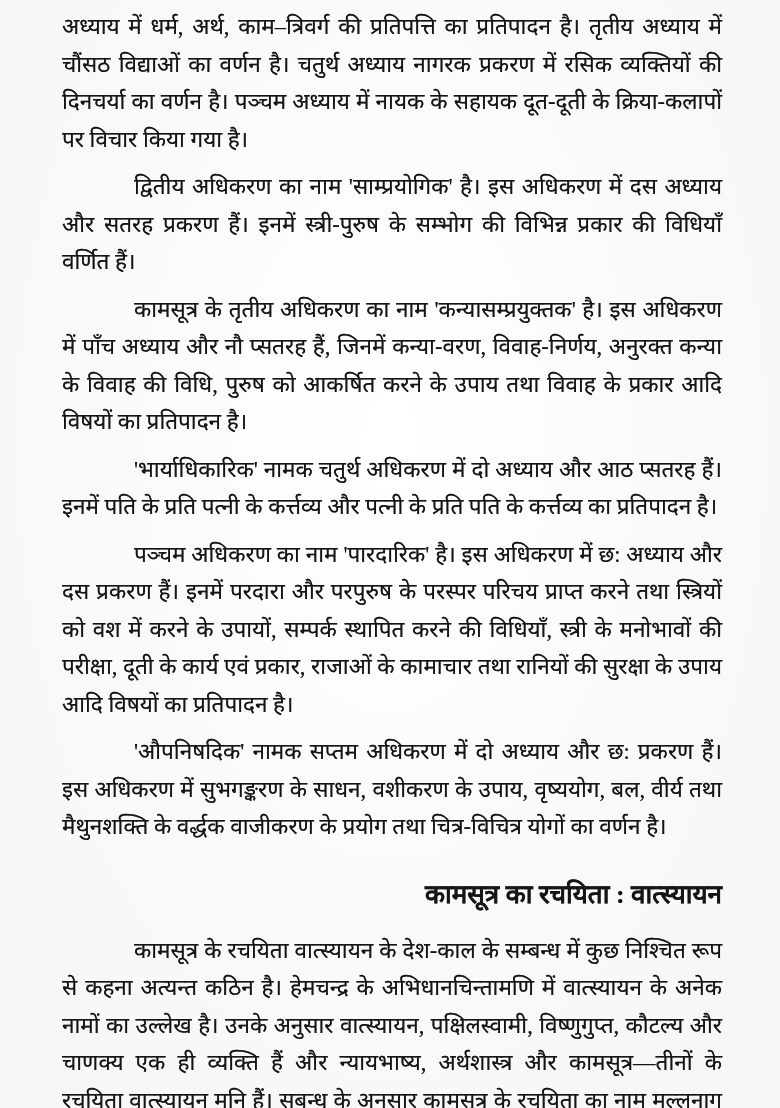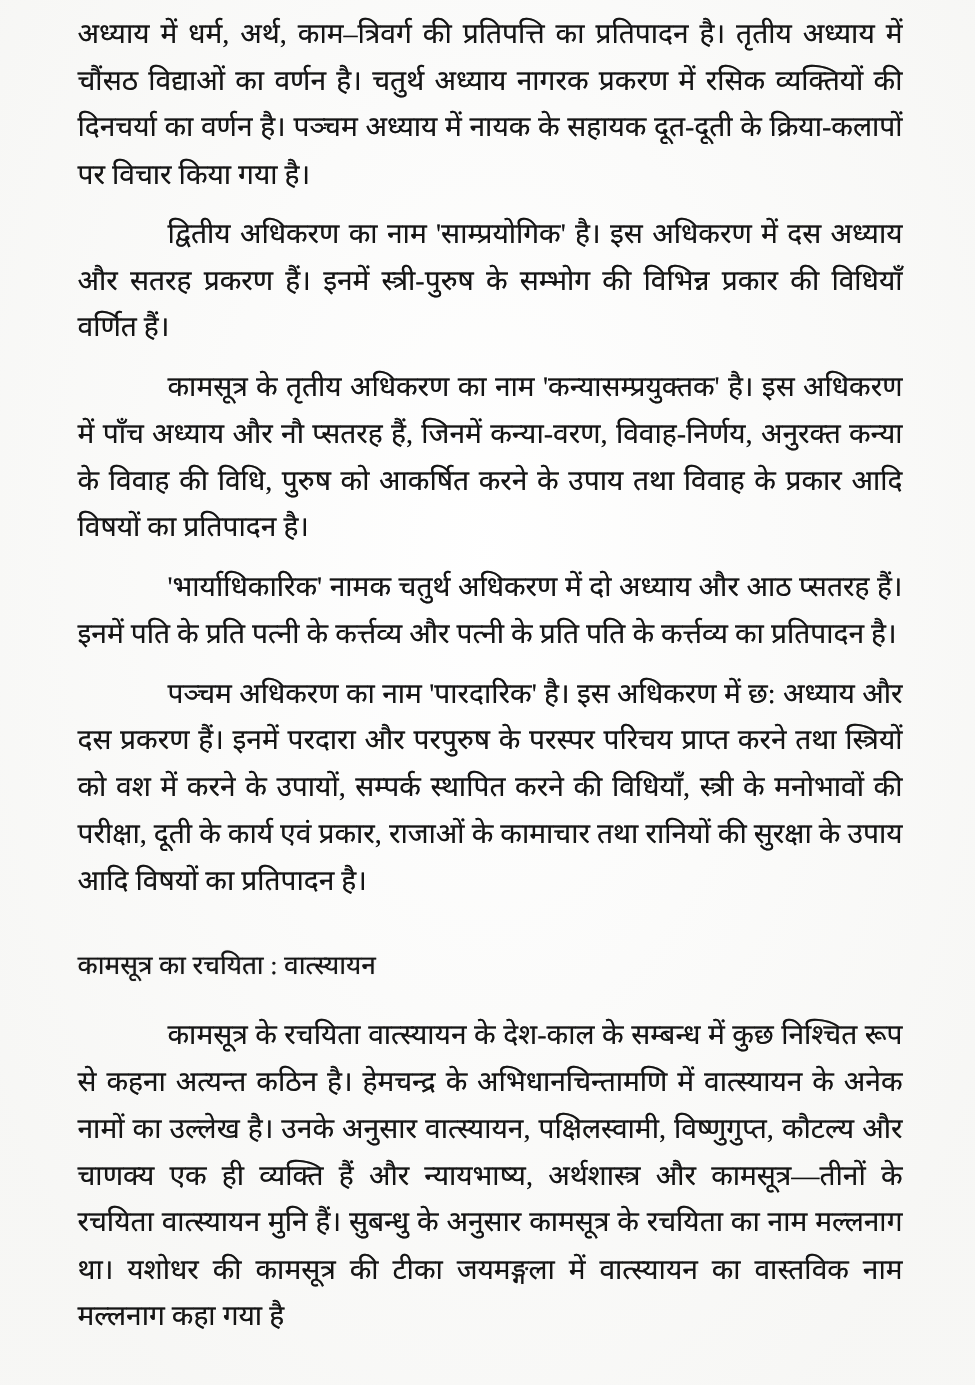--- a/index.html
+++ b/index.html
@@ -31,33 +31,34 @@
     text-align: justify;
     text-justify: inter-word;
     
     text-shadow: 0 0 0.5px rgba(0,0,0,0.55);
   }
   p.para.indent {
     text-indent: 72px;
   }
   h2.section-heading {
     margin: 32px 0 20px 0;
-    font-size: 21px;
+    font-size: 26px;
     line-height: 34px;
-    font-weight: normal;
-    text-align: left;
+    font-weight: bold;
+    text-align: right;
     text-shadow: 0 0 0.6px rgba(0,0,0,0.6);
   }
 </style>
 </head>
 <body>
 
 <div class="page">
   <div class="doc-body">
       <p class="para"><span class="seg">अध्याय में धर्म, अर्थ, काम–त्रिवर्ग की प्रतिपत्ति का प्रतिपादन है। तृतीय अध्याय में चौंसठ विद्याओं का वर्णन है। चतुर्थ अध्याय नागरक प्रकरण में रसिक व्यक्तियों की दिनचर्या का वर्णन है। पञ्चम अध्याय में नायक के सहायक दूत-दूती के क्रिया-कलापों पर विचार किया गया है।</span></p>
       <p class="para indent"><span class="seg">द्वितीय अधिकरण का नाम 'साम्प्रयोगिक' है। इस अधिकरण में दस अध्याय और सतरह प्रकरण हैं। इनमें स्त्री-पुरुष के सम्भोग की विभिन्न प्रकार की विधियाँ वर्णित हैं।</span></p>
       <p class="para indent"><span class="seg">कामसूत्र के तृतीय अधिकरण का नाम 'कन्यासम्प्रयुक्तक' है। इस अधिकरण में पाँच अध्याय और नौ प्सतरह हैं, जिनमें कन्या-वरण, विवाह-निर्णय, अनुरक्त कन्या के विवाह की विधि, पुरुष को आकर्षित करने के उपाय तथा विवाह के प्रकार आदि विषयों का प्रतिपादन है।</span></p>
       <p class="para indent"><span class="seg">'भार्याधिकारिक' नामक चतुर्थ अधिकरण में दो अध्याय और आठ प्सतरह हैं। इनमें पति के प्रति पत्नी के कर्त्तव्य और पत्नी के प्रति पति के कर्त्तव्य का प्रतिपादन है।</span></p>
       <p class="para indent"><span class="seg">पञ्चम अधिकरण का नाम 'पारदारिक' है। इस अधिकरण में छ: अध्याय और दस प्रकरण हैं। इनमें परदारा और परपुरुष के परस्पर परिचय प्राप्त करने तथा स्त्रियों को वश में करने के उपायों, सम्पर्क स्थापित करने की विधियाँ, स्त्री के मनोभावों की परीक्षा, दूती के कार्य एवं प्रकार, राजाओं के कामाचार तथा रानियों की सुरक्षा के उपाय आदि विषयों का प्रतिपादन है।</span></p>
+      <p class="para indent"><span class="seg">'औपनिषदिक' नामक सप्तम अधिकरण में दो अध्याय और छ: प्रकरण हैं। इस अधिकरण में सुभगङ्करण के साधन, वशीकरण के उपाय, वृष्ययोग, बल, वीर्य तथा मैथुनशक्ति के वर्द्धक वाजीकरण के प्रयोग तथा चित्र-विचित्र योगों का वर्णन है।</span></p>
       <h2 class="section-heading">कामसूत्र का रचयिता : वात्स्यायन</h2>
       <p class="para indent"><span class="seg">कामसूत्र के रचयिता वात्स्यायन के देश-काल के सम्बन्ध में कुछ निश्चित रूप से कहना अत्यन्त कठिन है। हेमचन्द्र के अभिधानचिन्तामणि में वात्स्यायन के अनेक नामों का उल्लेख है। उनके अनुसार वात्स्यायन, पक्षिलस्वामी, विष्णुगुप्त, कौटल्य और चाणक्य एक ही व्यक्ति हैं और न्यायभाष्य, अर्थशास्त्र और कामसूत्र—तीनों के रचयिता वात्स्यायन मुनि हैं। सुबन्धु के अनुसार कामसूत्र के रचयिता का नाम मल्लनाग था। यशोधर की कामसूत्र की टीका जयमङ्गला में वात्स्यायन का वास्तविक नाम मल्लनाग कहा गया है </span></p>
     </div>
 </div>
 
 </body></html>

